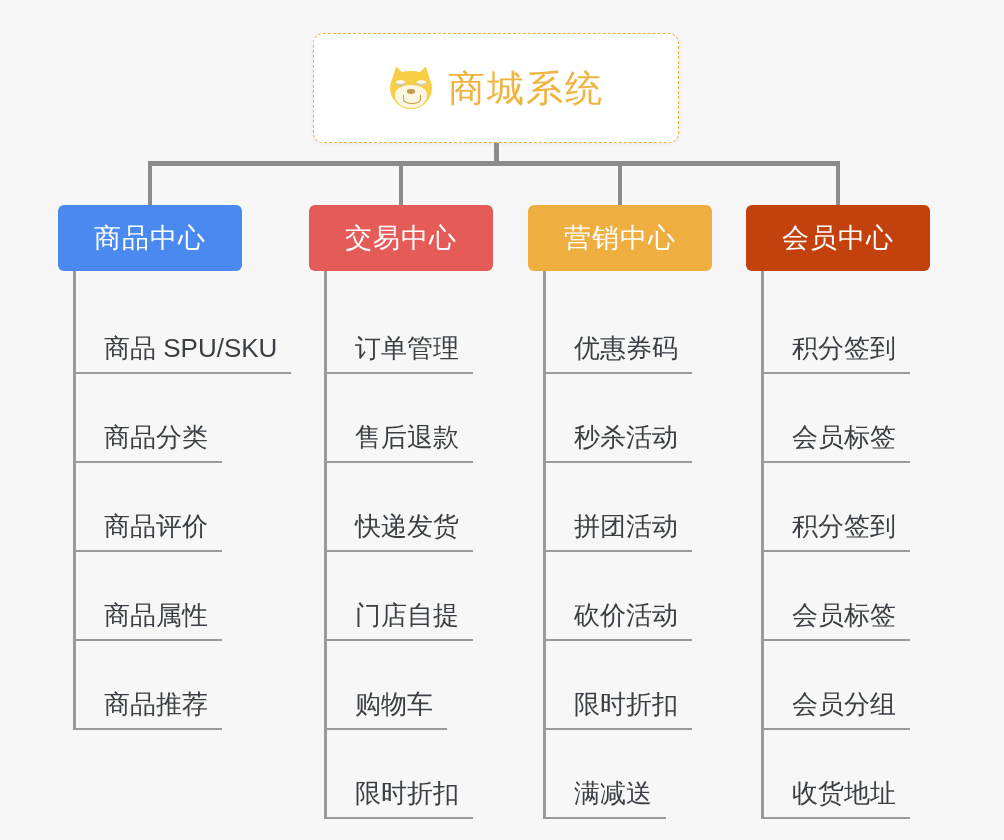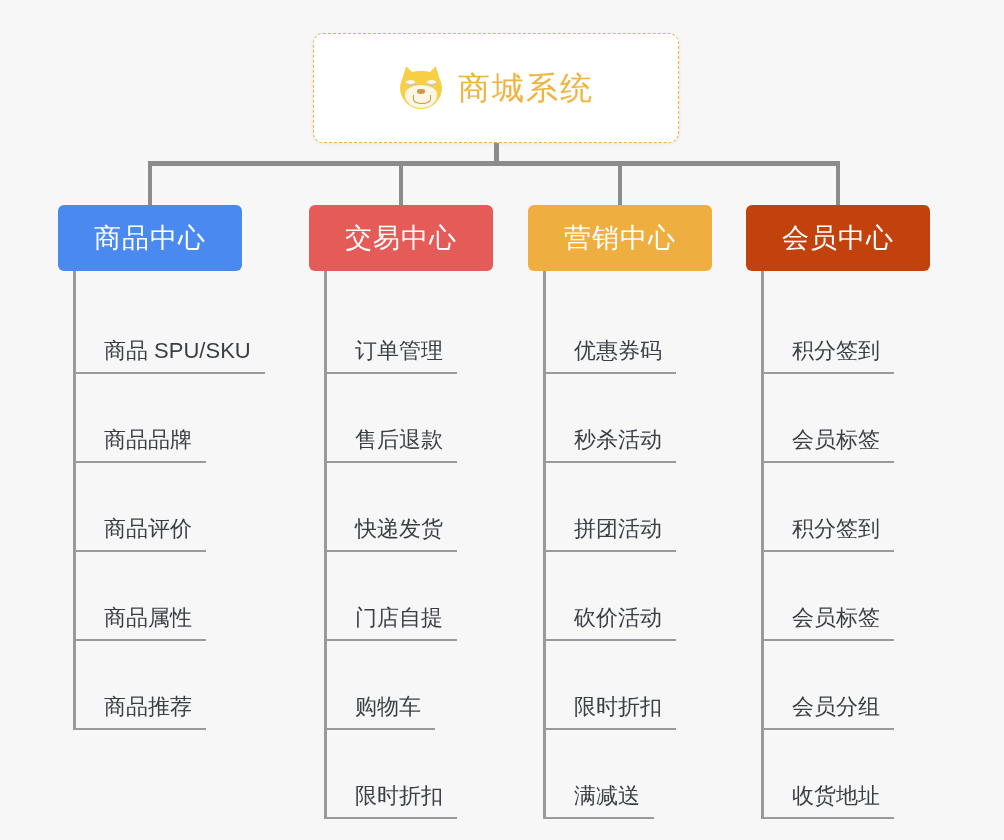--- a/index.html
+++ b/index.html
@@ -31,21 +31,21 @@
     background: #ffffff;
     border: 1px dashed #f0b03a;
     border-radius: 10px;
     box-shadow: 0 1px 4px rgba(0,0,0,0.07);
     display: flex;
     align-items: center;
     justify-content: center;
     gap: 14px;
   }
   #root-title {
-    font-size: 32px;
+    font-size: 37px;
     color: #efb33f;
     letter-spacing: 2px;
     line-height: 1;
     white-space: nowrap;
   }
 
   
   .dog-face {
     position: relative;
     width: 46px;
@@ -149,21 +149,21 @@
     position: relative;
     height: 89px;
     box-sizing: border-box;
     display: flex;
     align-items: flex-end;
   }
   .leaf-label {
     display: inline-block;
     margin-left: 28px;
     padding: 0 14px 6px 0;
-    font-size: 22px;
+    font-size: 26px;
     color: #3b3f45;
     white-space: nowrap;
     border-bottom: 2px solid #9a9a9a;
     position: relative;
   }
   
   .leaf-label::before {
     content: "";
     position: absolute;
     left: -28px;
@@ -199,21 +199,21 @@
   <div class="conn conn-v" style="left: 618px; top: 161px; height: 45px; background: rgb(140, 140, 140);"></div>
   <div class="conn conn-v" style="left: 836px; top: 161px; height: 45px; background: rgb(140, 140, 140);"></div>
 
   <div class="column" style="left:58px;">
     <div class="cat-box" style="width: 184px; background: rgb(74, 138, 240);">商品中心</div>
     <div class="leaf-group">
       <div class="leaf">
           <span class="leaf-label">商品 SPU/SKU</span>
         </div>
       <div class="leaf">
-          <span class="leaf-label">商品品牌</span>
+          <span class="leaf-label">商品分类</span>
         </div>
       <div class="leaf">
           <span class="leaf-label">商品评价</span>
         </div>
       <div class="leaf">
           <span class="leaf-label">商品属性</span>
         </div>
       <div class="leaf">
           <span class="leaf-label">商品推荐</span>
         </div>

